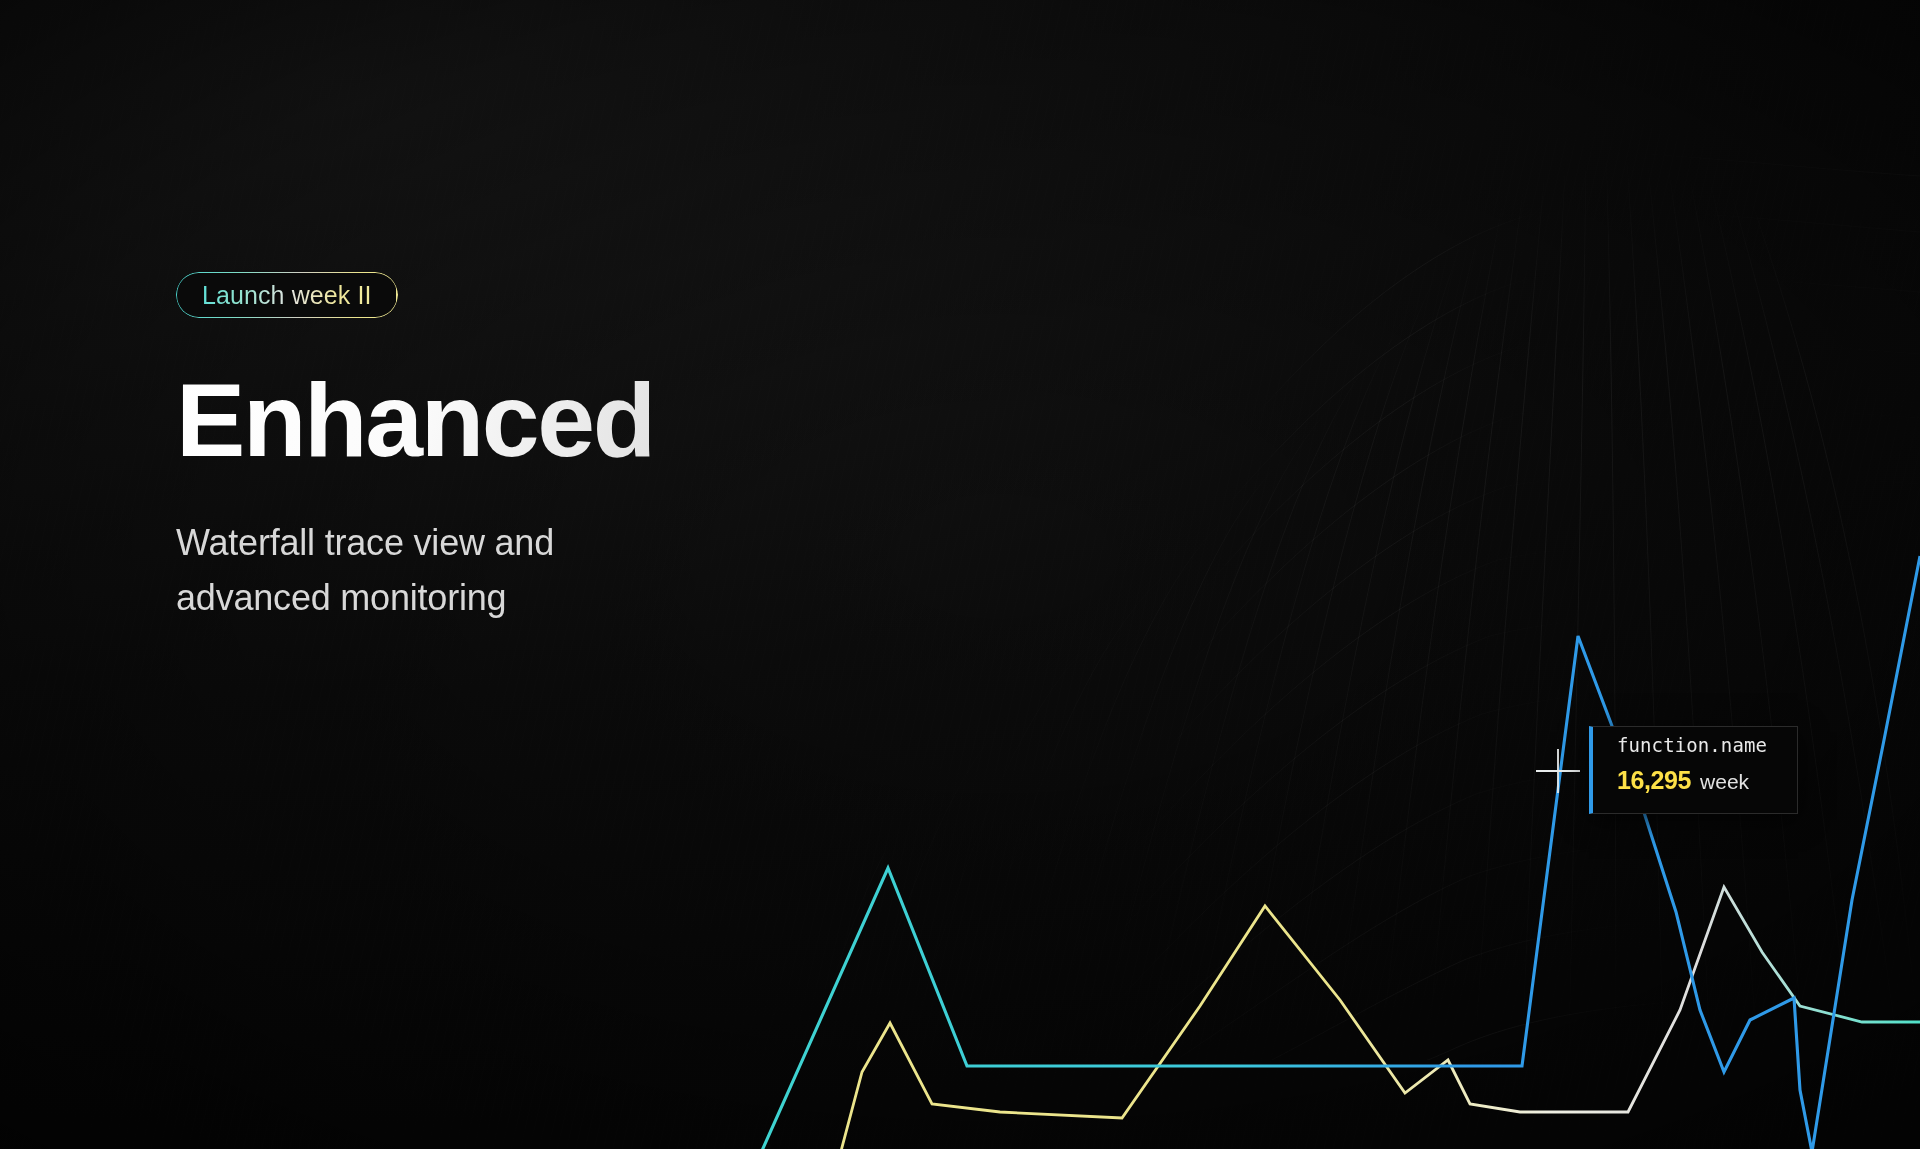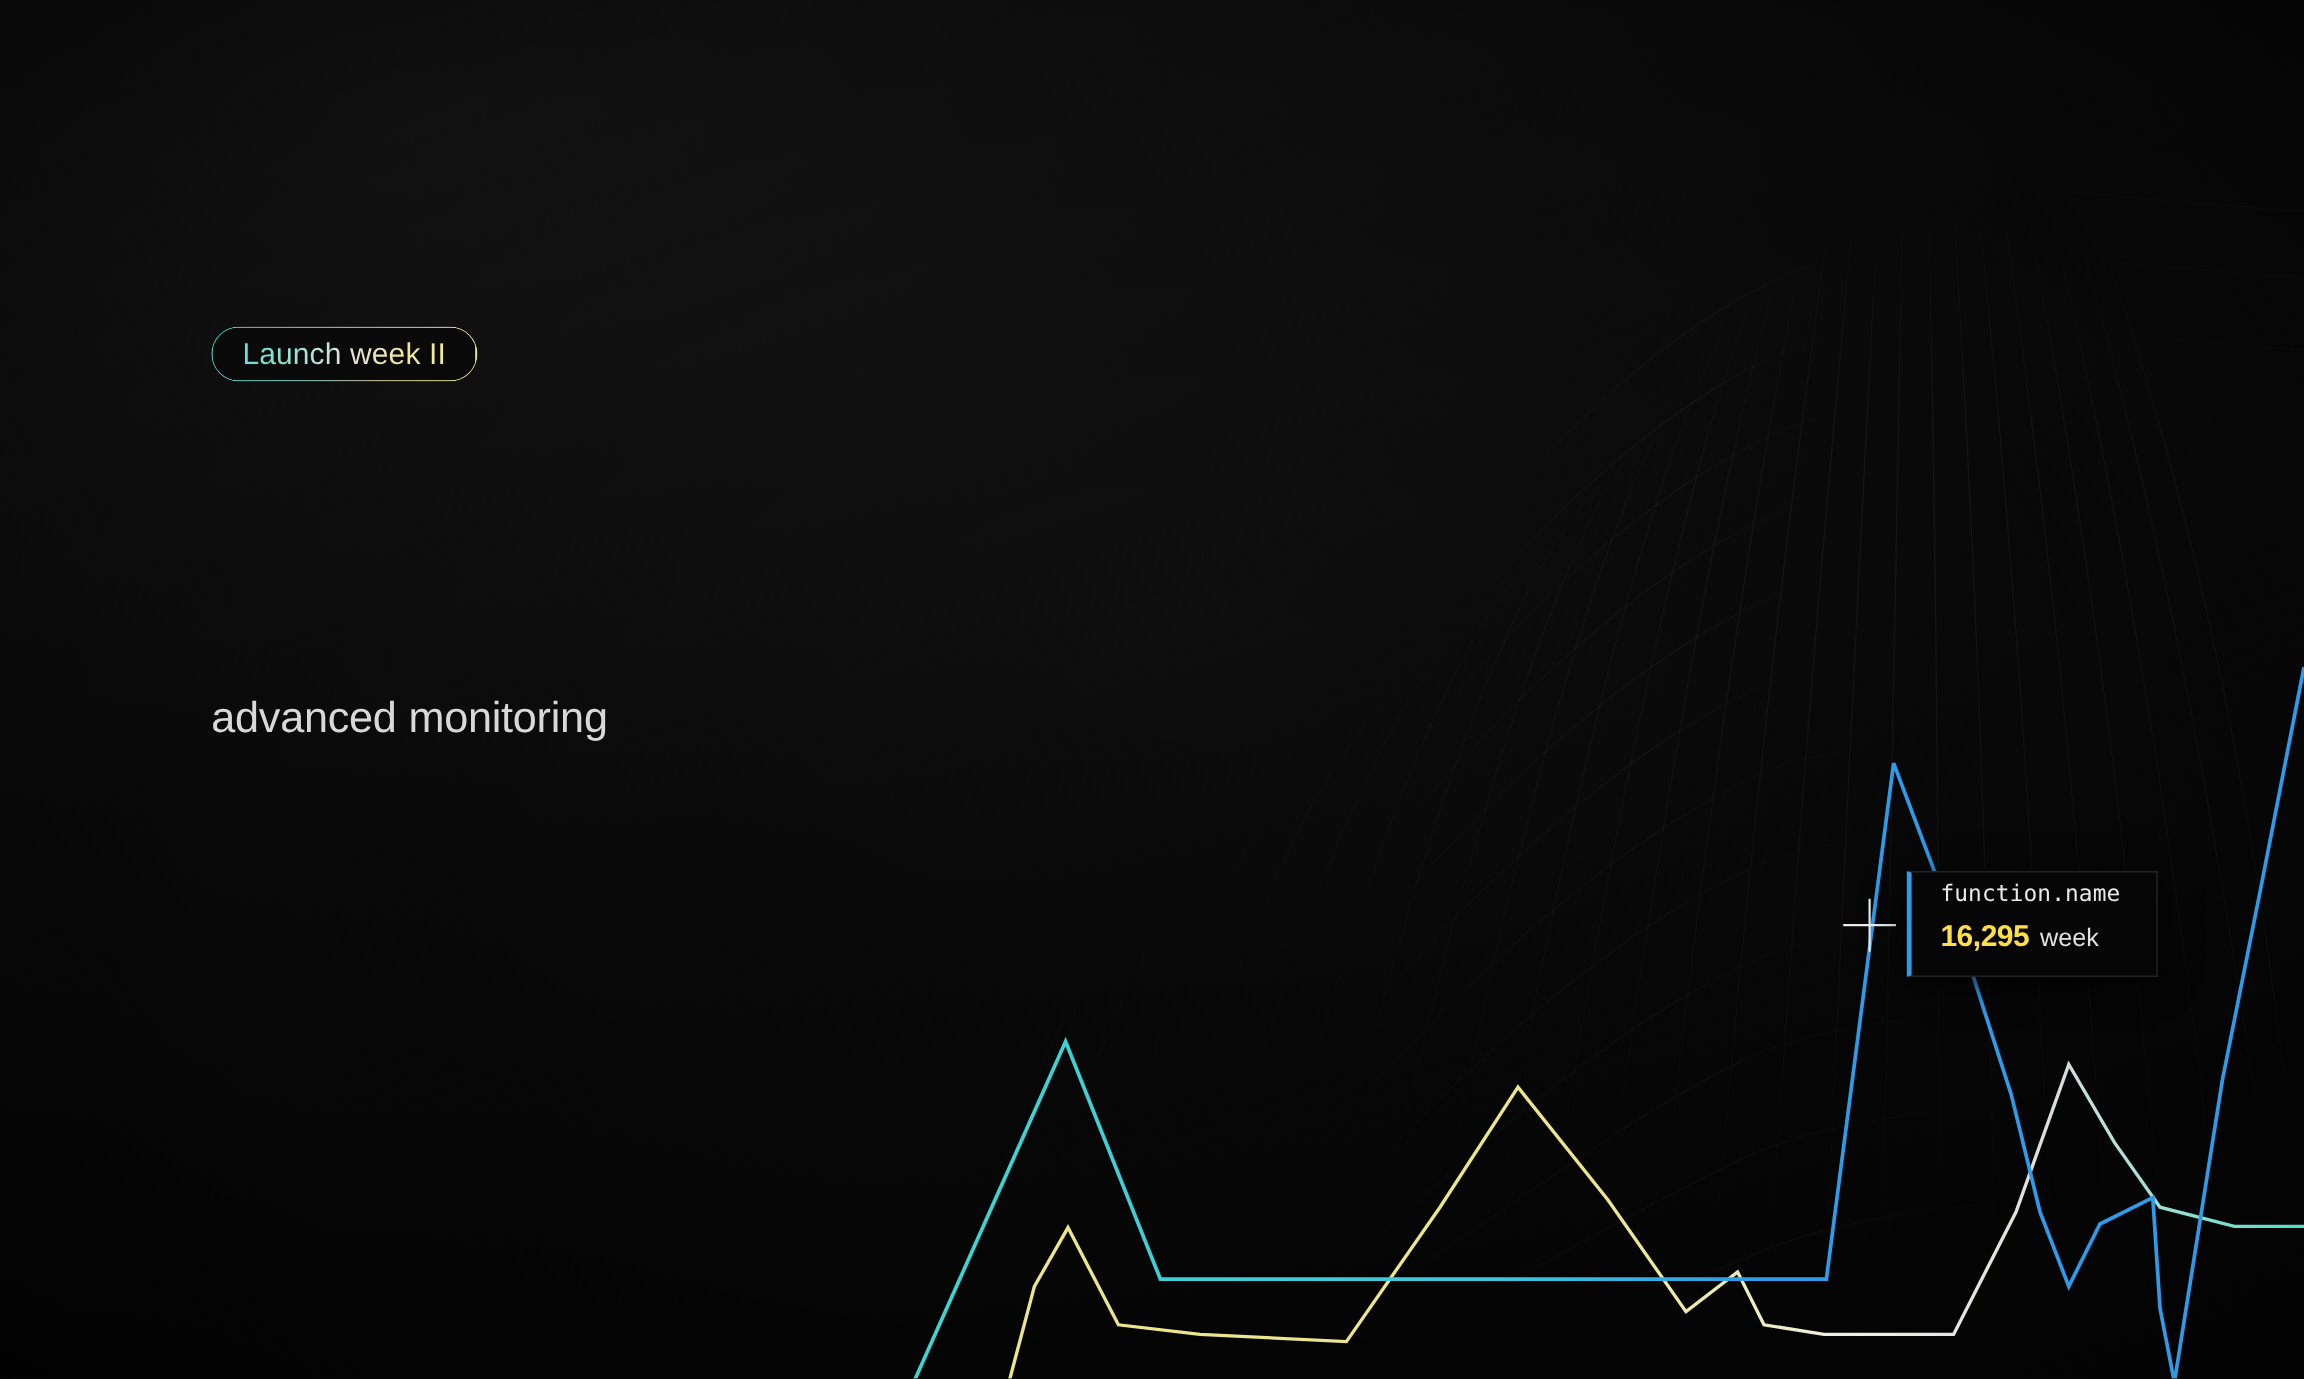--- a/index.html
+++ b/index.html
@@ -275,25 +275,25 @@
     </g>
   </svg>
 
   <div class="copy">
 
     <div class="badge">
       <span class="badge-label">Launch week II</span>
     </div>
 
     <h1 class="headline">
-      <br>
+      <span>Enhanced</span><br>
     </h1>
 
     <p class="subhead">
-      <br>
+      <span>Waterfall trace view and</span><br>
       <span>advanced monitoring</span>
     </p>
 
   </div>
 
   <div class="tooltip">
     <div class="tt-name">function.name</div>
     <div class="tt-value-row">
       <span class="tt-value">16,295</span>
       <span class="tt-unit">week</span>

